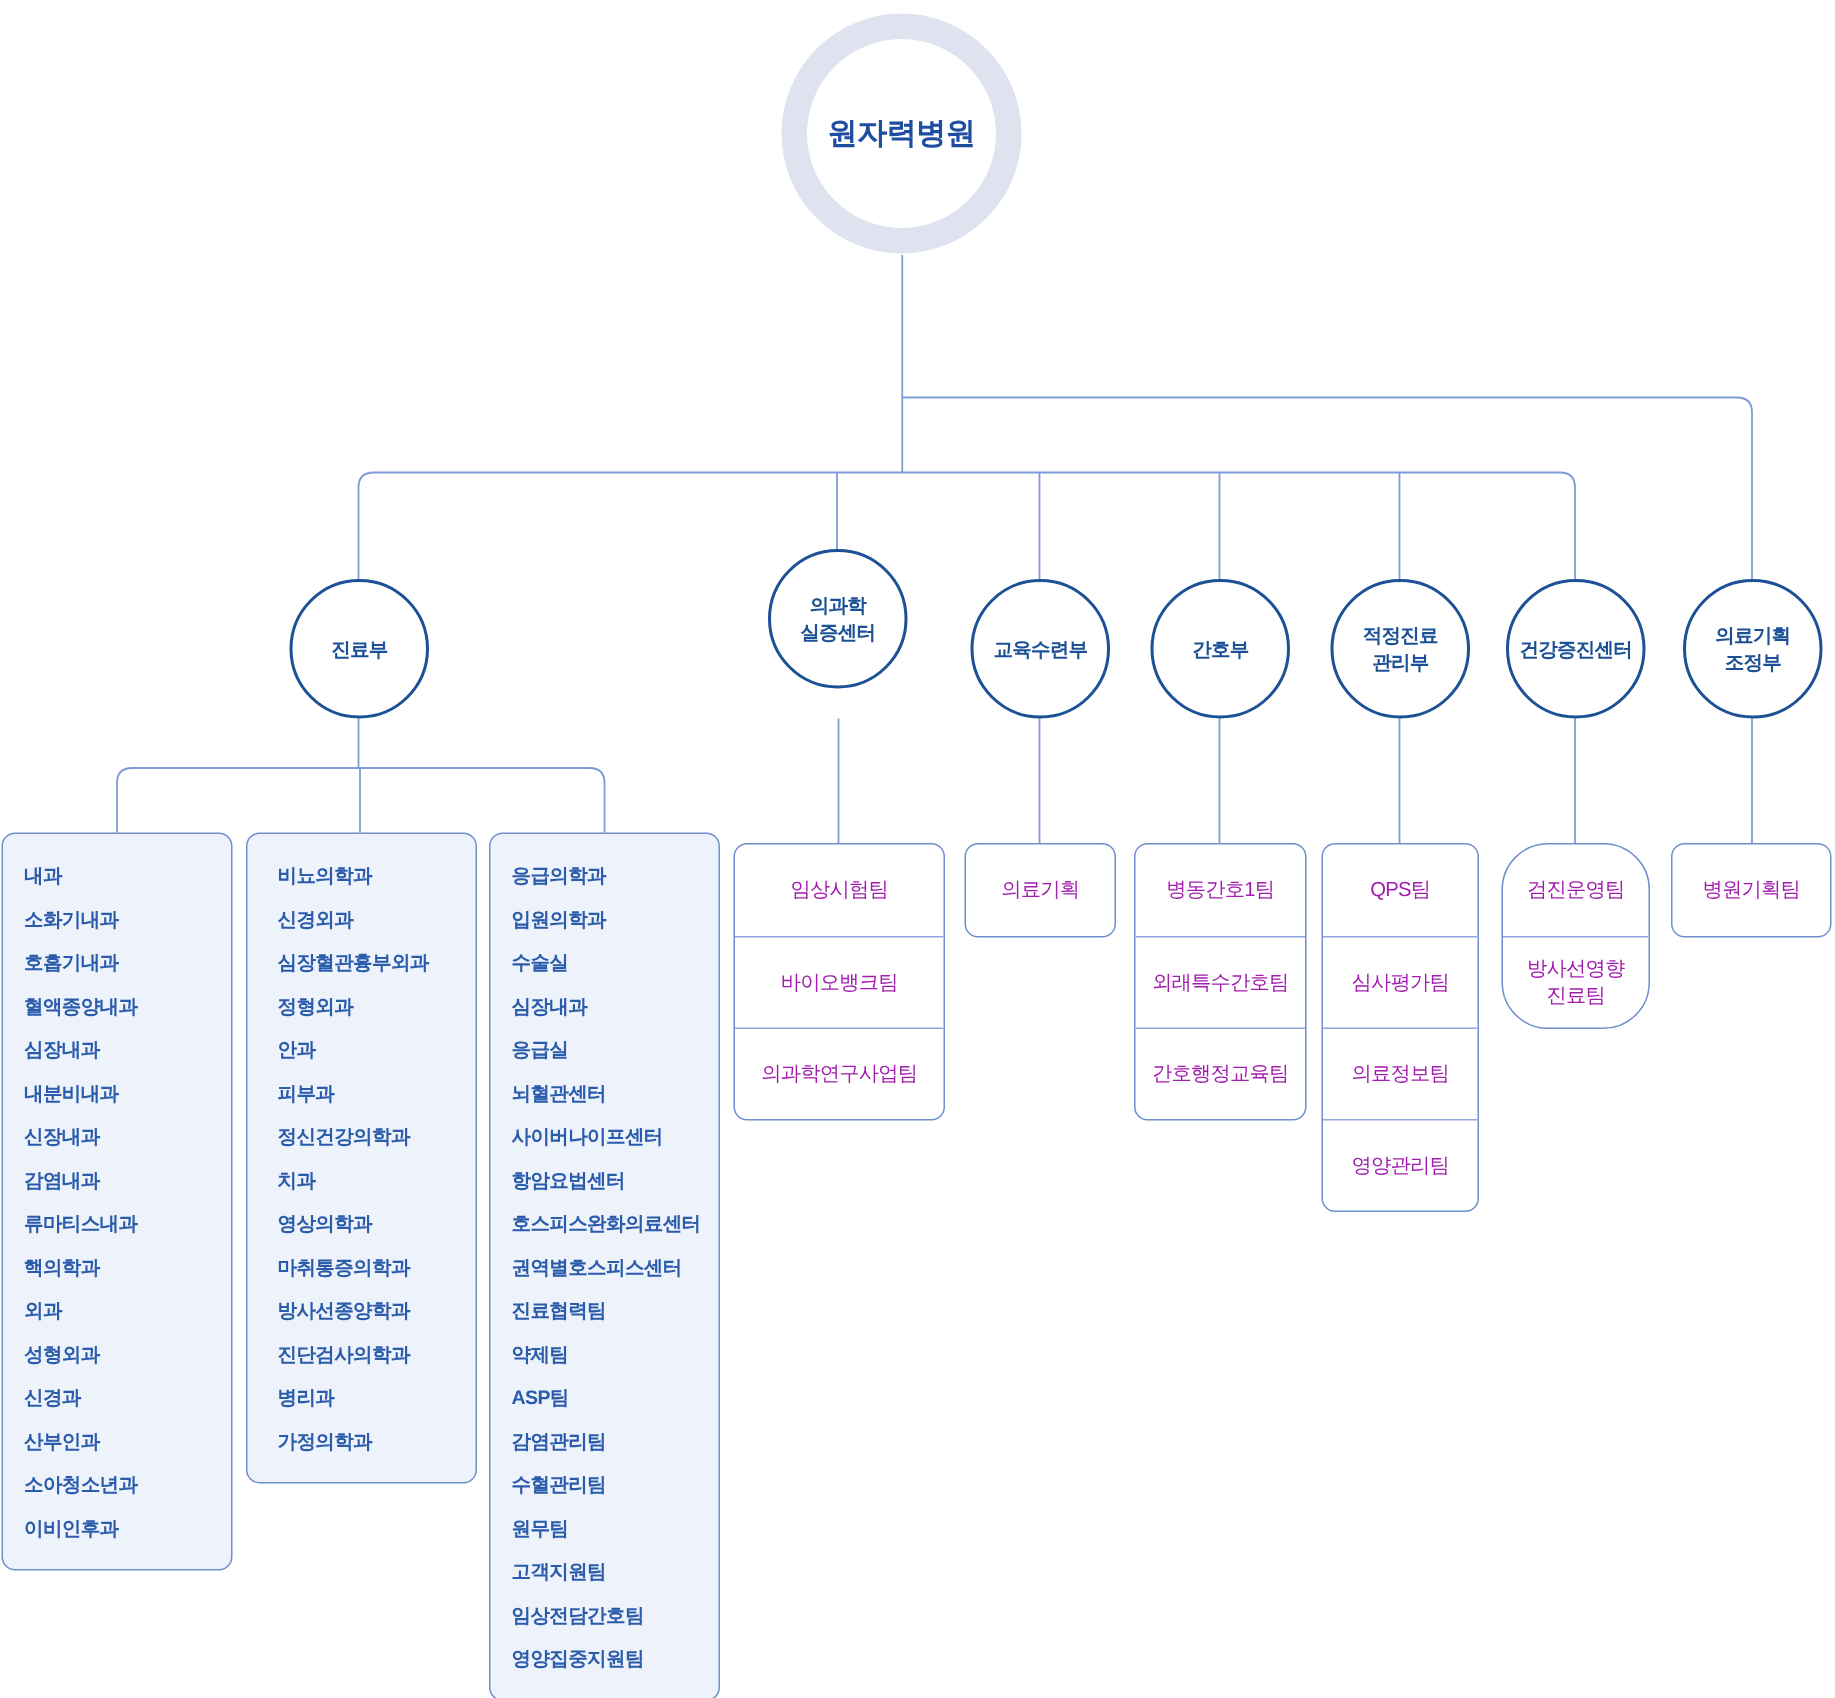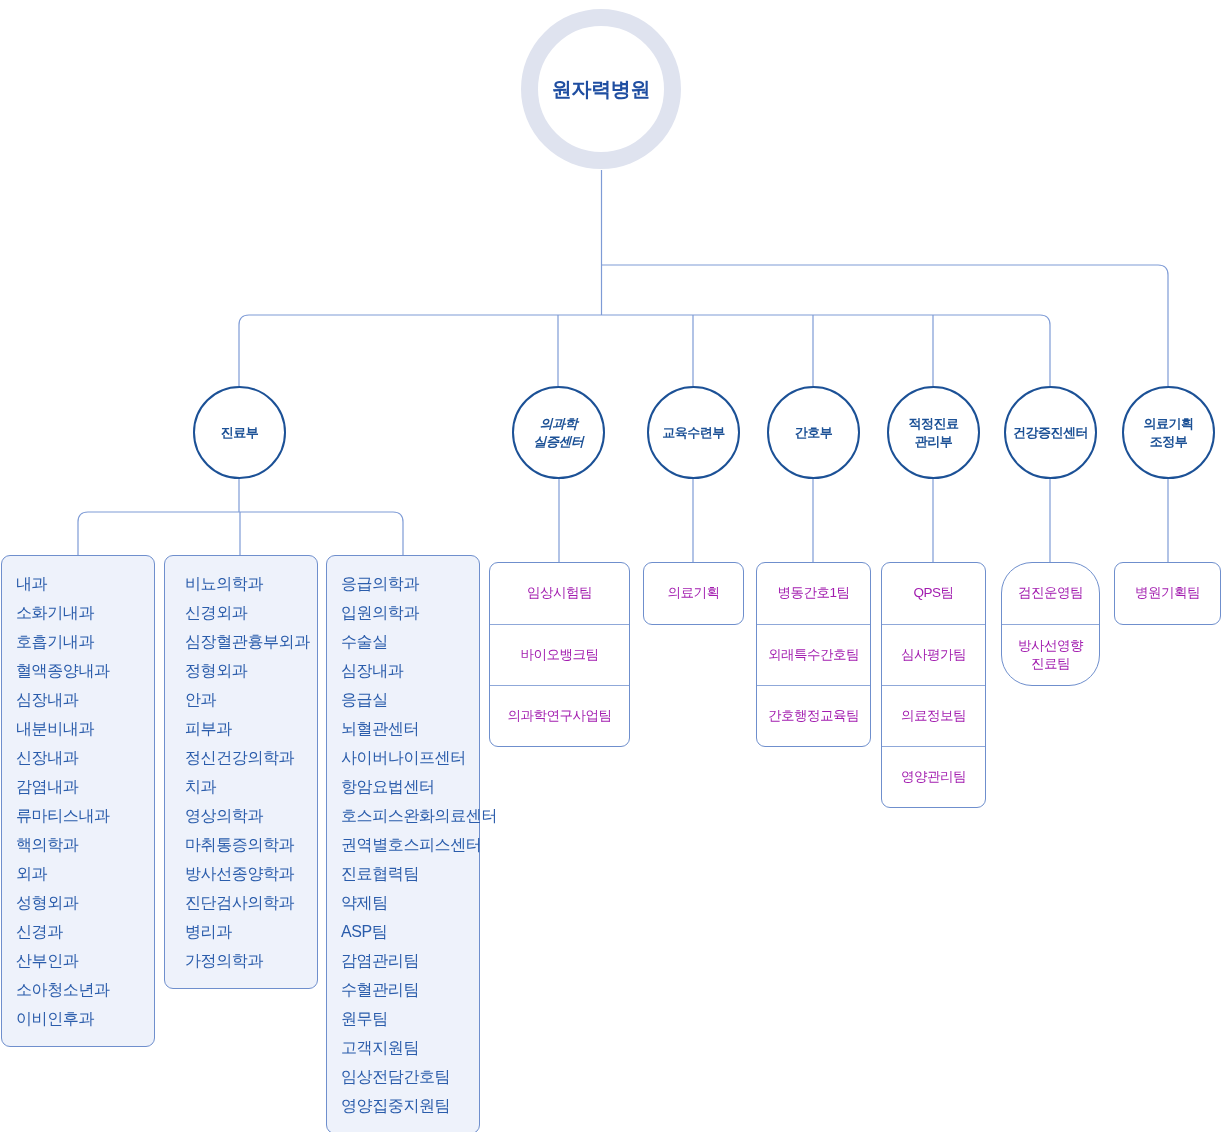--- a/index.html
+++ b/index.html
@@ -66,25 +66,26 @@
   
   .list-box{
     position:absolute;
     box-sizing:border-box;
     border:1px solid #6f8fcd;
     border-radius:9px;
     background:#eef2fb;
     padding:13px 0 13px 14px;
   }
   .list-box .row{
-    font-size:16px;
+    font-size:13px;
     color:#2a5cab;
     line-height:29px;
     letter-spacing:-0.4px;
     white-space:nowrap;
+    font-weight:bold;
   }
   
   .stack-box{
     position:absolute;
     box-sizing:border-box;
     border:1px solid #6f8fcd;
     border-radius:9px;
     background:#ffffff;
     overflow:hidden;
   }
@@ -136,21 +137,21 @@
     </g>
   </svg>
 
   <div class="root-circle">
     <span>원자력병원</span>
   </div>
 
   <div class="dept-circle" style="left:193px;top:386px;">
     <span>진료부</span>
   </div>
-  <div class="dept-circle" style="left:512px;top:386px;font-style:italic;">
+  <div class="dept-circle" style="left:512px;top:366px;">
     <span>의과학
 실증센터</span>
   </div>
   <div class="dept-circle" style="left:647px;top:386px;">
     <span>교육수련부</span>
   </div>
   <div class="dept-circle" style="left:767px;top:386px;">
     <span>간호부</span>
   </div>
   <div class="dept-circle" style="left:887px;top:386px;">

